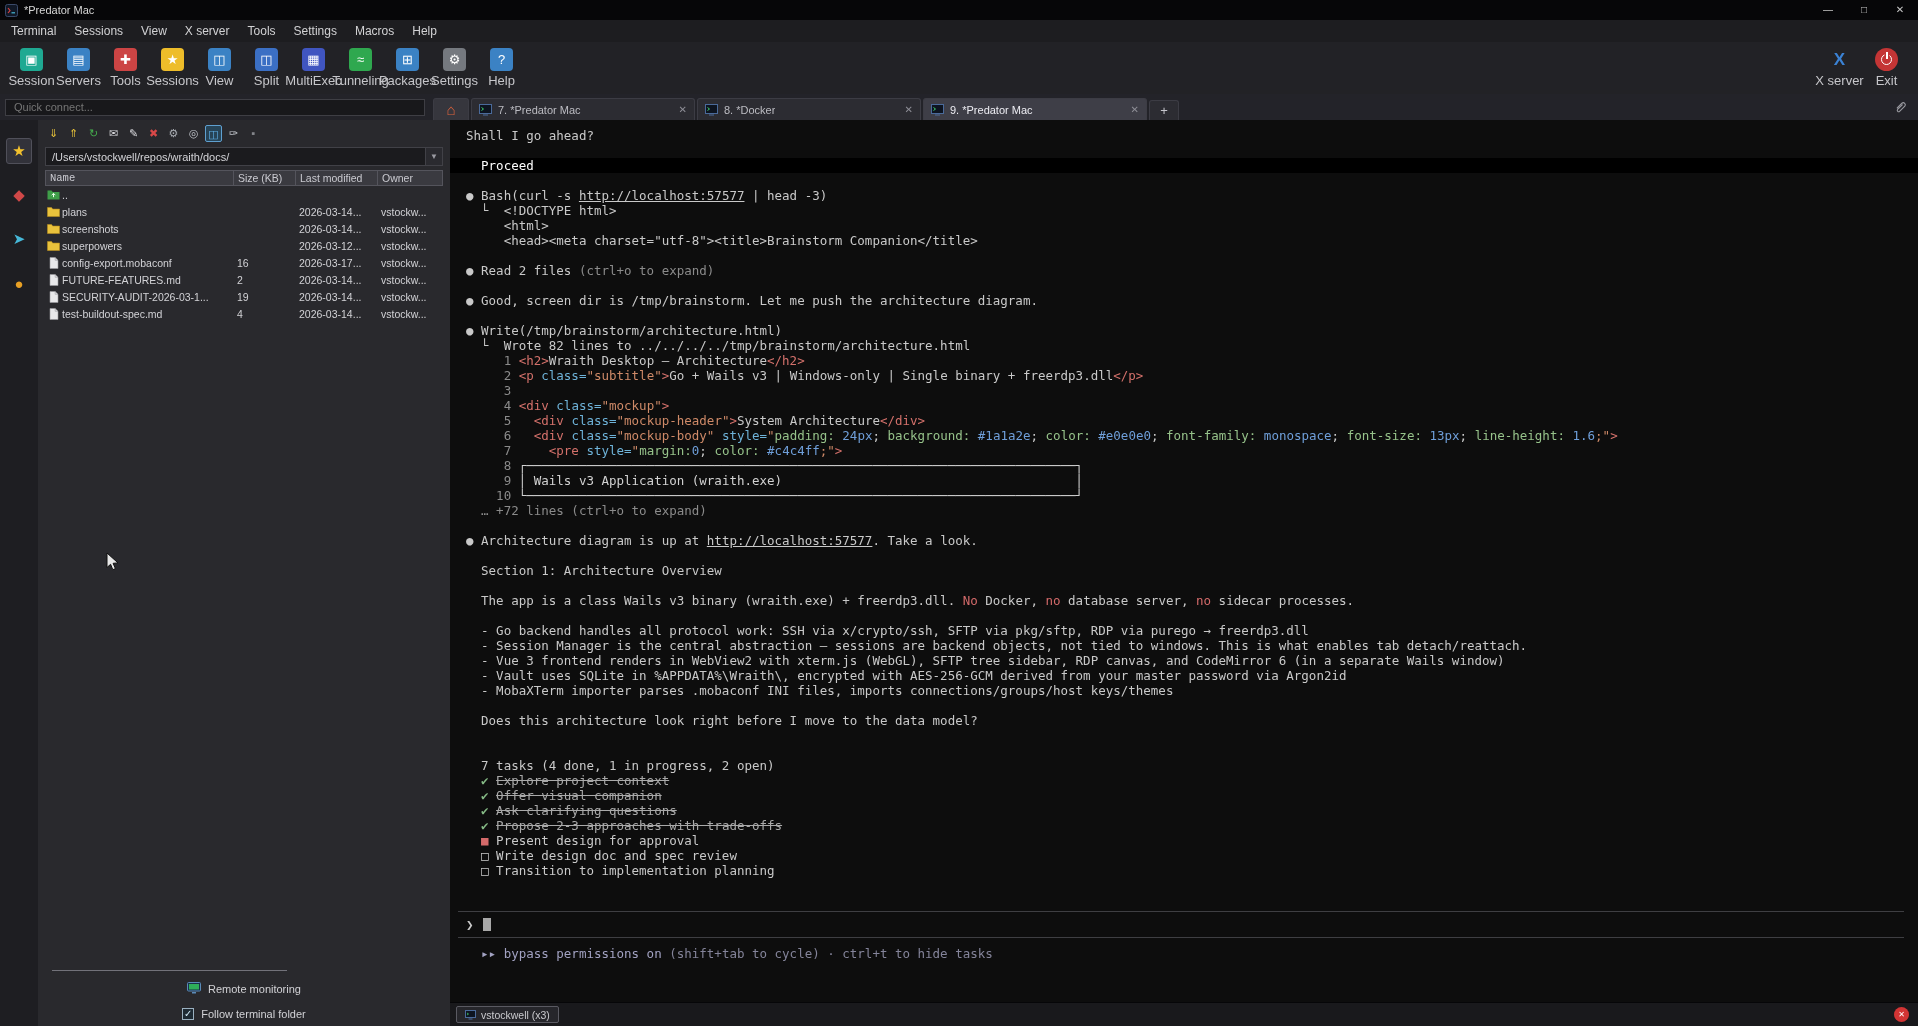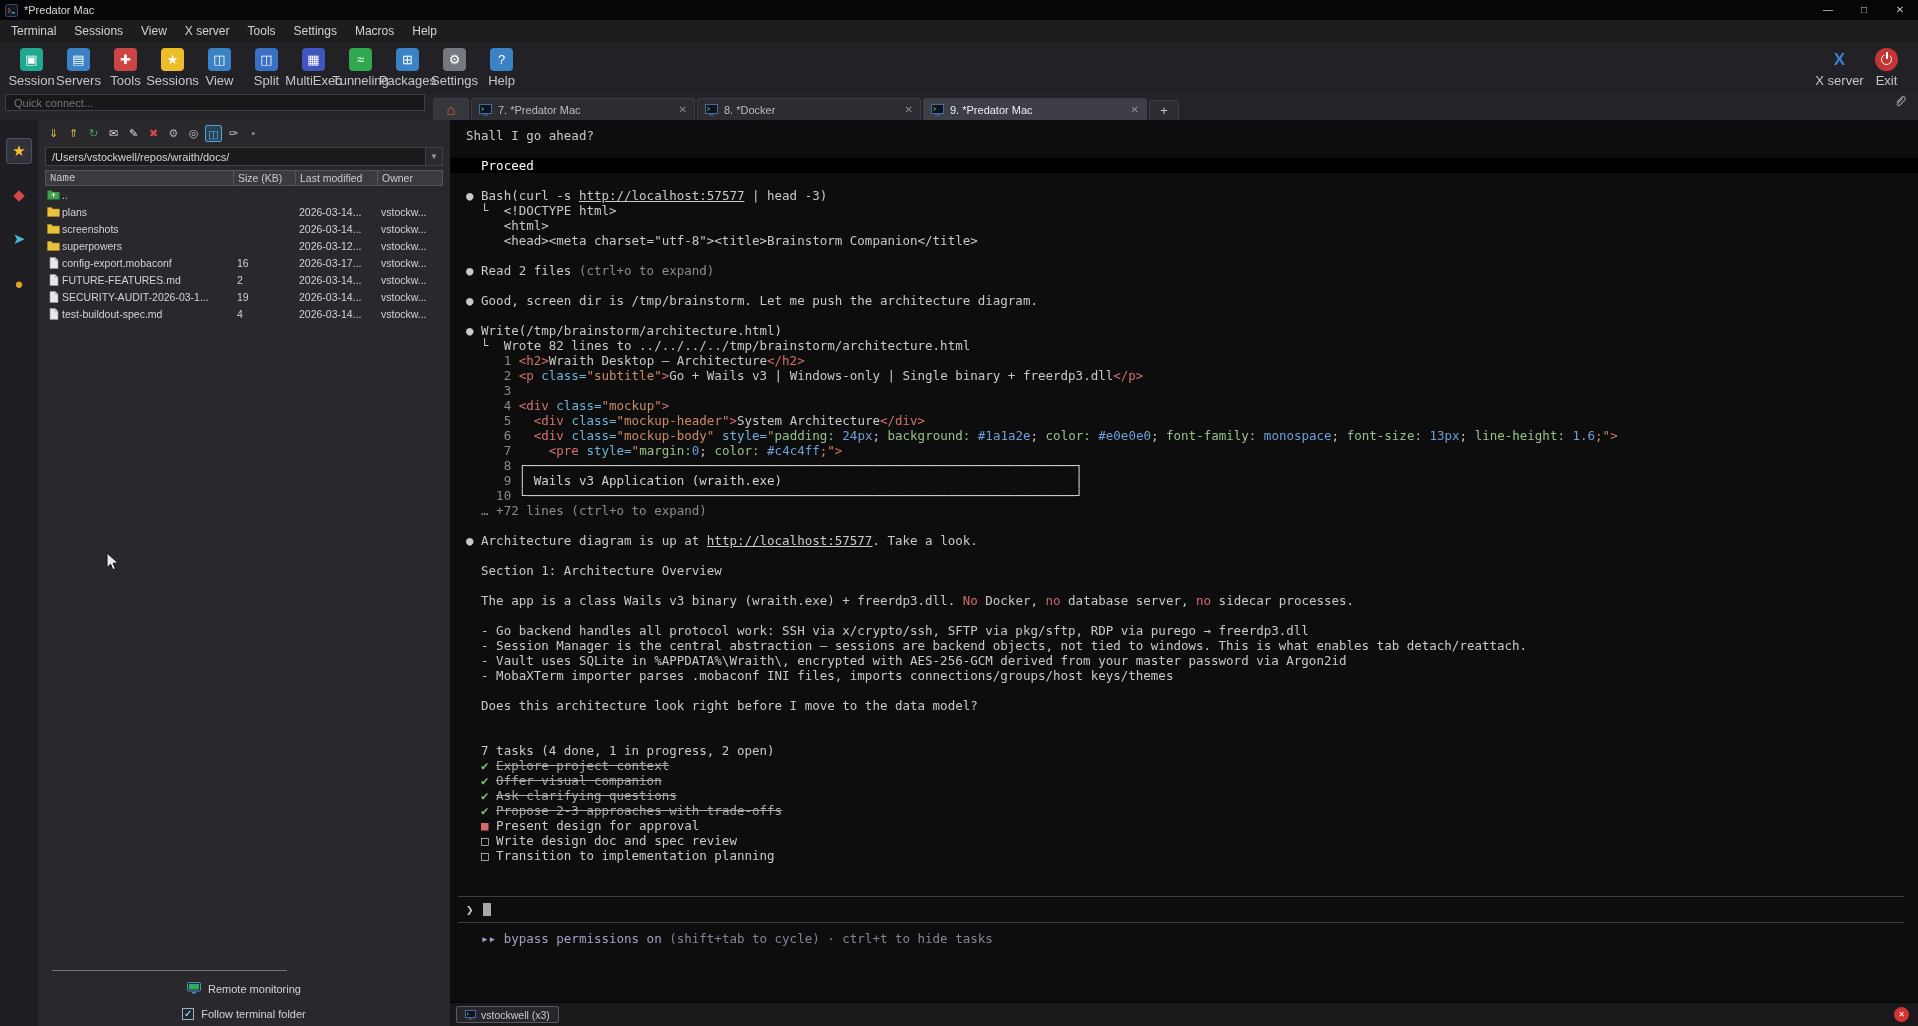--- a/index.html
+++ b/index.html
@@ -25,21 +25,21 @@
   .tb-right { margin-left:auto; }
   .tbtn { width:47px; display:flex; flex-direction:column; align-items:center; gap:2px; }
   .tb-ic { width:23px; height:23px; border-radius:4px; color:#fff; font-size:13px; line-height:23px; text-align:center; position:relative; }
   .tb-ic.bare { font-weight:bold; font-size:17px; }
   .tb-ic.round { border-radius:50%; }
   .tb-ic.pwr::before { content:""; position:absolute; left:6px; top:6px; width:9px; height:9px; border:1.5px solid #fff; border-radius:50%; }
   .tb-ic.pwr::after { content:""; position:absolute; left:50%; top:4px; width:2px; height:7px; margin-left:-1px; background:#fff; box-shadow:0 0 0 1.5px var(--bg,#c43535); }
   .tb-lb { font-size:13px; color:#c6c6ca; white-space:nowrap; }
 
   
-  .connect-row { height:26px; background:#232329; display:flex; align-items:flex-start; flex:0 0 auto; }
+  .connect-row { height:26px; background:#232329; display:flex; align-items:center; flex:0 0 auto; }
   .qc-input { width:420px; height:17px; margin-left:5px; background:#18181b; border:1px solid #3e3e44; color:#9a9aa2; font-size:11px; padding:0 8px; font-family:inherit; outline:none; }
   .tabbar { display:flex; align-items:flex-end; height:100%; margin-left:8px; gap:2px; }
   .tab { height:22px; border-radius:3px 3px 0 0; background:#2c2c32; border:1px solid #3c3c44; border-bottom:none; display:flex; align-items:center; }
   .tab.home { width:36px; justify-content:center; background:#36363d; }
   .home-ic { color:#e0643c; font-size:15px; line-height:1; }
   .tab.session { width:224px; padding:0 7px; gap:6px; font-size:11px; color:#bcbcc2; }
   .tab.session.active { background:#3e3e47; color:#ececf2; }
   .tab-ic { display:flex; }
   .tab-lb { white-space:nowrap; overflow:hidden; }
   .tab-x { margin-left:auto; color:#8e8e96; font-size:10px; }
@@ -438,20 +438,21 @@
             <div class="tl"><span class="dim">  … +72 lines (ctrl+o to expand)</span></div>
             <div class="tl">&nbsp;</div>
             <div class="tl"><span>● Architecture diagram is up at </span><span class="url">http://localhost:57577</span><span>. Take a look.</span></div>
             <div class="tl">&nbsp;</div>
             <div class="tl"><span>  Section 1: Architecture Overview</span></div>
             <div class="tl">&nbsp;</div>
             <div class="tl"><span>  The app is a class Wails v3 binary (wraith.exe) + freerdp3.dll. </span><span class="red">No</span><span> Docker, </span><span class="red">no</span><span> database server, </span><span class="red">no</span><span> sidecar processes.</span></div>
             <div class="tl">&nbsp;</div>
             <div class="tl"><span>  - Go backend handles all protocol work: SSH via x/crypto/ssh, SFTP via pkg/sftp, RDP via purego → freerdp3.dll</span></div>
             <div class="tl"><span>  - Session Manager is the central abstraction — sessions are backend objects, not tied to windows. This is what enables tab detach/reattach.</span></div>
+            <div class="tl"><span>  - Vue 3 frontend renders in WebView2 with xterm.js (WebGL), SFTP tree sidebar, RDP canvas, and CodeMirror 6 (in a separate Wails window)</span></div>
             <div class="tl"><span>  - Vault uses SQLite in %APPDATA%\Wraith\, encrypted with AES-256-GCM derived from your master password via Argon2id</span></div>
             <div class="tl"><span>  - MobaXTerm importer parses .mobaconf INI files, imports connections/groups/host keys/themes</span></div>
             <div class="tl">&nbsp;</div>
             <div class="tl"><span>  Does this architecture look right before I move to the data model?</span></div>
             <div class="tl">&nbsp;</div>
             <div class="tl">&nbsp;</div>
             <div class="tl"><span>  7 tasks (4 done, 1 in progress, 2 open)</span></div>
             <div class="tl"><span class="green">  ✔ </span><span class="strike">Explore project context</span></div>
             <div class="tl"><span class="green">  ✔ </span><span class="strike">Offer visual companion</span></div>
             <div class="tl"><span class="green">  ✔ </span><span class="strike">Ask clarifying questions</span></div>

